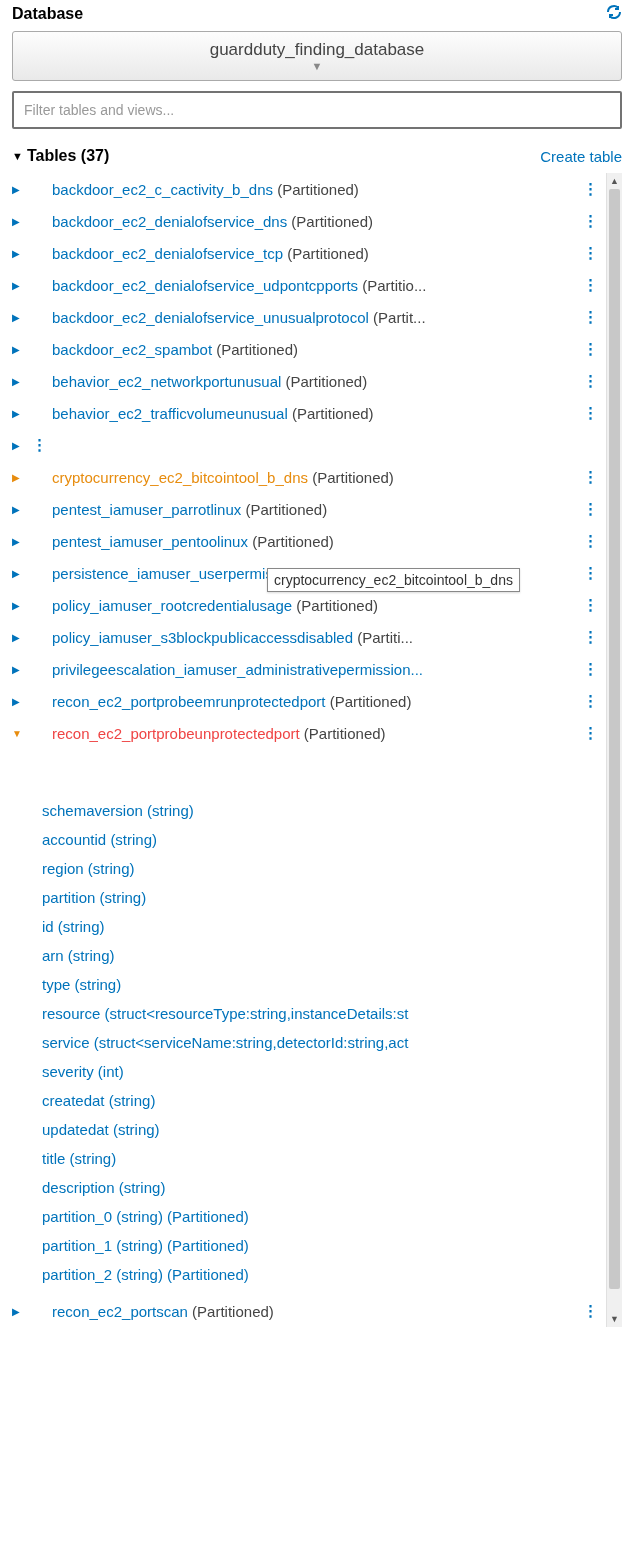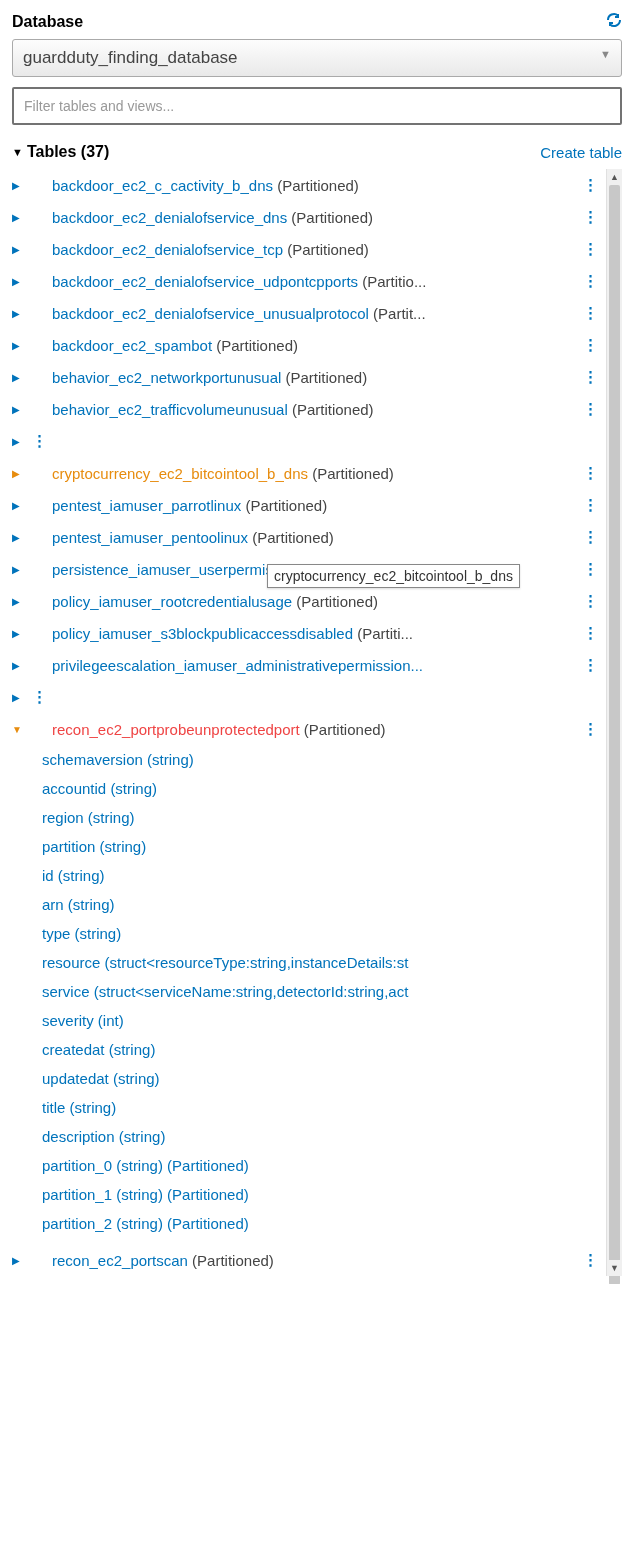--- a/index.html
+++ b/index.html
@@ -3,41 +3,42 @@
 <meta charset="utf-8">
 <style>
   * { box-sizing: border-box; margin: 0; padding: 0; }
   body {
     font-family: Arial, Helvetica, sans-serif;
     font-size: 14px;
     color: #333;
     background: #fff;
     width: 634px;
   }
-  .container { padding: 8px 12px; }
+  .container { padding: 0 12px; }
   .header-row {
     display: flex;
     justify-content: space-between;
     align-items: center;
     padding: 4px 0 8px 0;
   }
   .header-row h3 { font-size: 16px; font-weight: bold; color: #000; }
   .refresh-icon { color: #0073bb; cursor: pointer; }
   .db-select {
     border: 1px solid #aaa;
     border-radius: 3px;
     background: linear-gradient(#fdfdfd,#e9e9e9);
     padding: 8px 10px;
     font-size: 17px;
     color: #444;
     display: flex;
     justify-content: space-between;
-    align-items: flex-start;
+    align-items: center;
     cursor: pointer;
     margin-bottom: 10px;
+    flex-direction: column;
   }
   .db-select .caret { color: #888; font-size: 11px; }
   .filter-input {
     width: 100%;
     border: 2px solid #737373;
     border-radius: 2px;
     padding: 9px 10px;
     font-size: 14px;
     color: #333;
     margin-bottom: 14px;
@@ -96,20 +97,21 @@
     flex: 1;
     margin-left: 24px;
   }
   .table-row .menu-icon { color:#0073bb; flex-shrink:0; padding:0 4px; }
   .table-row.hover .tname .nm { color: #e78c0e; }
   .table-row.expanded .caret { color:#e78c0e; }
   .table-row.expanded .tname .nm { color:#ef4444; }
   .columns {
     padding-left: 30px;
     padding-bottom: 6px;
+    margin-top: 47px;
   }
   .col-row {
     color: #0073bb;
     font-size: 15px;
     padding: 6px 0;
     white-space: nowrap;
     overflow: hidden;
     text-overflow: clip;
   }
   .tooltip {
@@ -234,20 +236,21 @@
           <span class="tname"><span class="nm">policy_iamuser_s3blockpublicaccessdisabled</span><span class="black"> (Partiti...</span></span>
           <span class="menu-icon" style="font-weight: bold;">⋮</span>
         </div>
         <div class="table-row">
           <span class="caret">▶</span>
           <span class="tname"><span class="nm">privilegeescalation_iamuser_administrativepermission...</span></span>
           <span class="menu-icon" style="font-weight: bold;">⋮</span>
         </div>
         <div class="table-row">
           <span class="caret">▶</span>
+          <span class="tname"><span class="nm">recon_ec2_portprobeemrunprotectedport</span><span class="black"> (Partitioned)</span></span>
           <span class="menu-icon" style="font-weight: bold;">⋮</span>
         </div>
         <div class="table-row expanded">
           <span class="caret">▼</span>
           <span class="tname"><span class="nm">recon_ec2_portprobeunprotectedport</span><span class="black"> (Partitioned)</span></span>
           <span class="menu-icon" style="font-weight: bold;">⋮</span>
         </div>
         <div class="columns">
           <div class="col-row">schemaversion (string)</div>
           <div class="col-row">accountid (string)</div>

